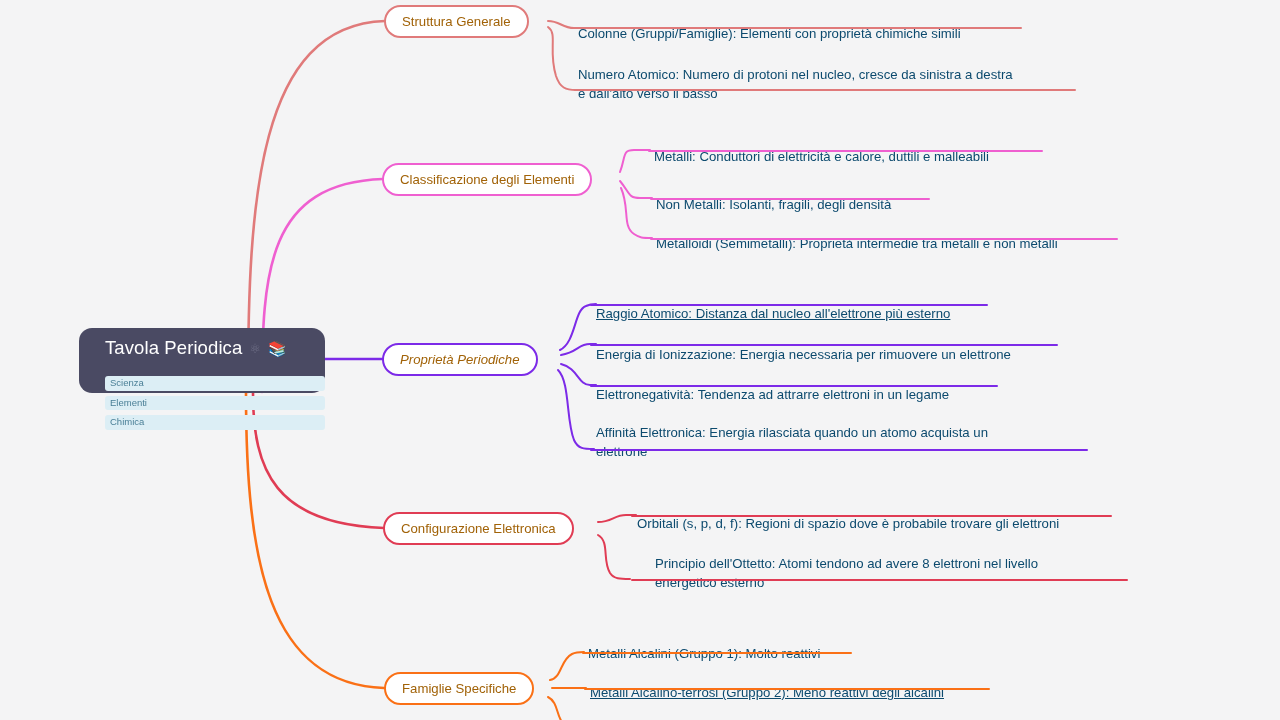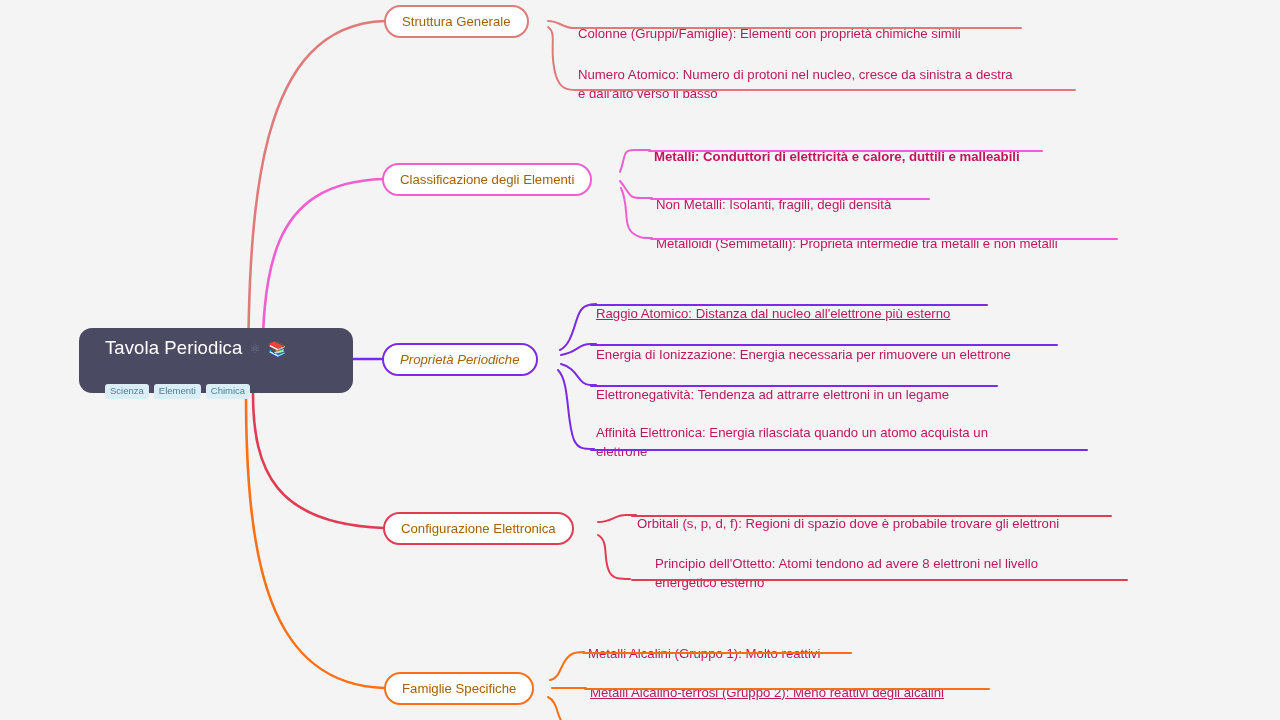--- a/index.html
+++ b/index.html
@@ -26,21 +26,21 @@
     width: 1280px;
     height: 720px;
     pointer-events: none;
   }
 
   
   .root-node {
     position: absolute;
     left: 79px;
     top: 328px;
-    width: 274px;
+    width: 246px;
     height: 65px;
     background: #4a4a63;
     border-radius: 13px;
     box-sizing: border-box;
     padding: 8px 0 0 26px;
   }
   .root-title-row {
     display: flex;
     align-items: center;
     gap: 7px;
@@ -57,21 +57,22 @@
     color: #6d6d85;
     line-height: 1;
   }
   .books-icon {
     font-size: 15px;
     line-height: 1;
   }
   .root-tags {
     display: flex;
     gap: 5px;
-    margin-top: 24px;
+    margin-top: 16px;
+    flex-direction: column;
   }
   .tag {
     background: #dceef5;
     color: #4a7f96;
     font-size: 9.5px;
     padding: 2px 5px 3px 5px;
     border-radius: 3px;
     white-space: nowrap;
     line-height: 1;
   }
@@ -89,21 +90,21 @@
     height: 33px;
     color: #a16207;
     font-size: 13.2px;
     white-space: nowrap;
     padding: 0 16px;
   }
 
   
   .leaf-node {
     position: absolute;
-    color: #be185d;
+    color: #0c4a6e;
     font-size: 13.2px;
     line-height: 19px;
     box-sizing: border-box;
     white-space: pre-line;
   }
   .leaf-underline {
     position: absolute;
     height: 1.6px;
     border-radius: 1px;
   }
@@ -170,21 +171,21 @@
   <div class="leaf-node" style="left:578px; top:46px; width:510px;">
     <span>Numero Atomico: Numero di protoni nel nucleo, cresce da sinistra a destra
 e dall'alto verso il basso</span>
   </div>
   <div class="leaf-underline" style="left:574px; top:89px; width:502px; background:#e07a7a;"></div>
 
   <div class="branch-node" style="left:382px; top:163px; border-color:#ef5fd0;">
     <span>Classificazione degli Elementi</span>
   </div>
 
-  <div class="leaf-node" style="left:654px; top:128px; width:420px;font-weight:bold;">
+  <div class="leaf-node" style="left:654px; top:128px; width:420px;">
     <span>Metalli: Conduttori di elettricità e calore, duttili e malleabili</span>
   </div>
   <div class="leaf-underline" style="left:648px; top:150px; width:395px; background:#ef5fd0;"></div>
 
   <div class="leaf-node" style="left:656px; top:176px; width:400px;">
     <span>Non Metalli: Isolanti, fragili, degli densità</span>
   </div>
   <div class="leaf-underline" style="left:650px; top:198px; width:280px; background:#ef5fd0;"></div>
 
   <div class="leaf-node" style="left:656px; top:215px; width:480px;">

